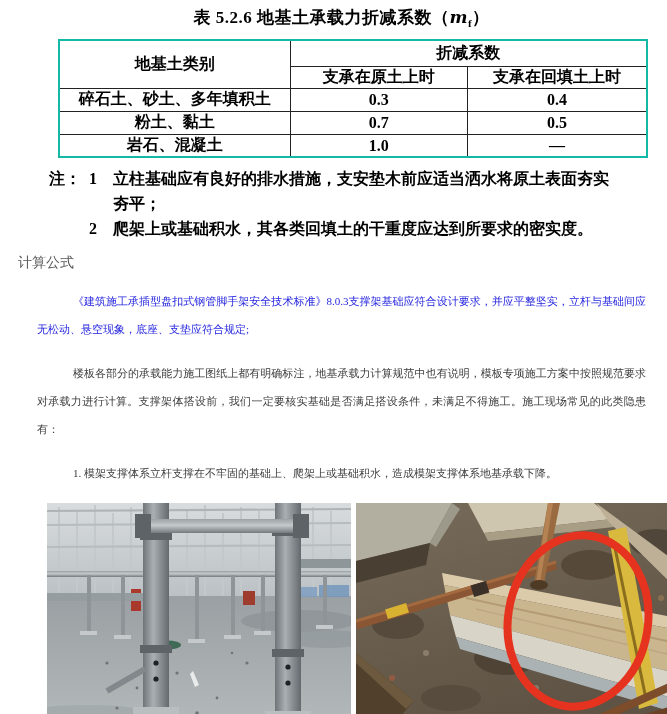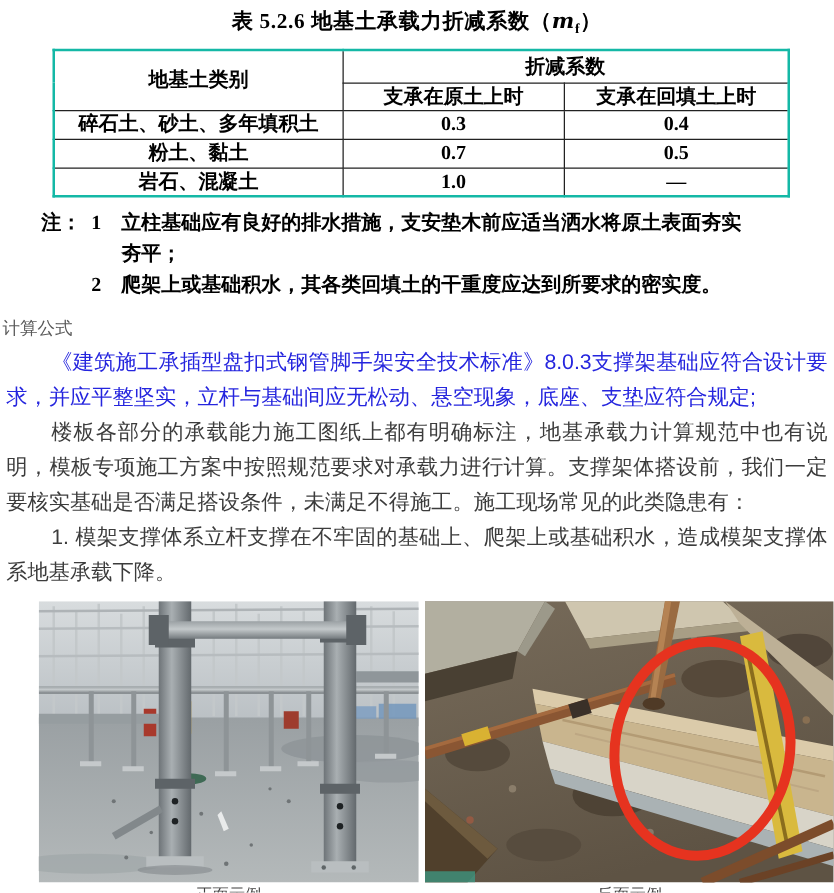--- a/index.html
+++ b/index.html
@@ -7,21 +7,21 @@
     --gray_caption:#595959;
     --body_text:#3C3C3C;
     --red_annotation:#E6331F;
   }
   *{box-sizing:border-box;}
   html,body{margin:0;padding:0;}
   body{
     width:667px;height:714px;background:#ffffff;overflow:hidden;
     font-family:"Liberation Serif","DejaVu Serif",serif;
   }
-  .page{width:667px;height:714px;padding:7px 2px 0 2px;position:relative;}
+  .page{width:667px;height:714px;padding:7px 2px 0 18px;position:relative;}
 
   
   .doc-title{
     text-align:center;font-size:17px;font-weight:bold;color:#000;
     letter-spacing:.5px;line-height:20px;
   }
   .doc-title i{font-family:"DejaVu Serif",serif;font-style:italic;font-weight:bold;}
   .doc-title sub{font-size:11px;}
 
   
@@ -48,23 +48,23 @@
   
   .formula-caption{
     margin-top:12px;text-align:left;
     font-family:"Liberation Sans","DejaVu Sans",sans-serif;
     font-size:14px;color:var(--gray_caption);line-height:18px;
   }
 
   
   .paras{margin-top:5px;padding:0 3px;}
   .para{
-    font-family:Liberation Sans, sans-serif;
-    font-size:17px;line-height:28px;color:var(--body_text);
-    margin:0;text-indent:36px;text-align:justify;
+    font-family:Liberation Serif, serif;
+    font-size:11px;line-height:28px;color:var(--body_text);
+    margin:16px;text-indent:36px;text-align:justify;
   }
   .para.blue{color:var(--blue_text);}
 
   
   .photos{display:flex;gap:5px;margin-top:9px;padding-left:29px;}
   figure{margin:0;}
   figure svg{display:block;}
   figcaption{
     margin-top:2px;text-align:center;
     font-family:"Liberation Sans","DejaVu Sans",sans-serif;

